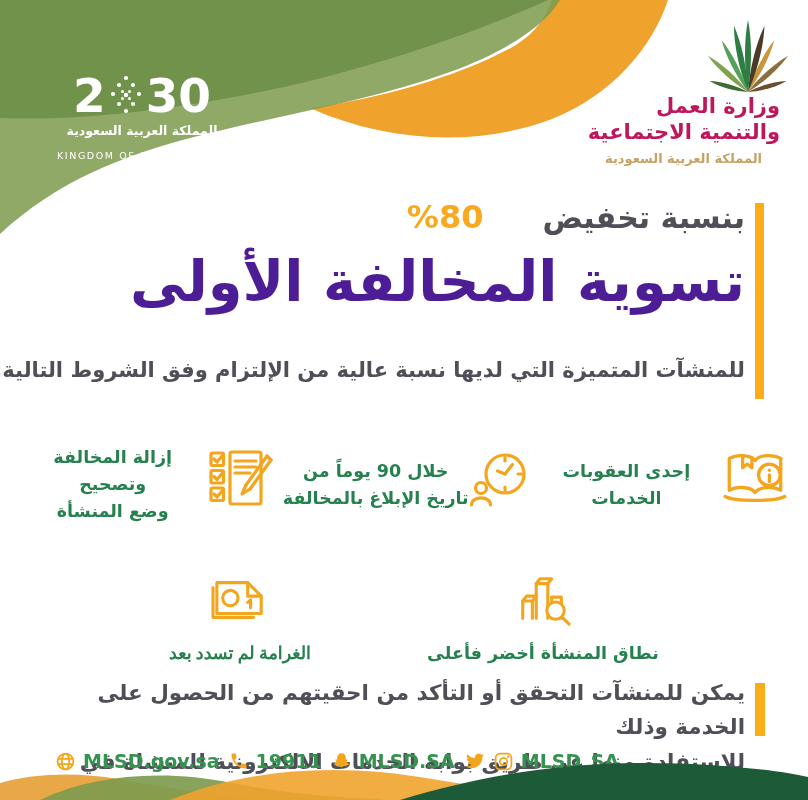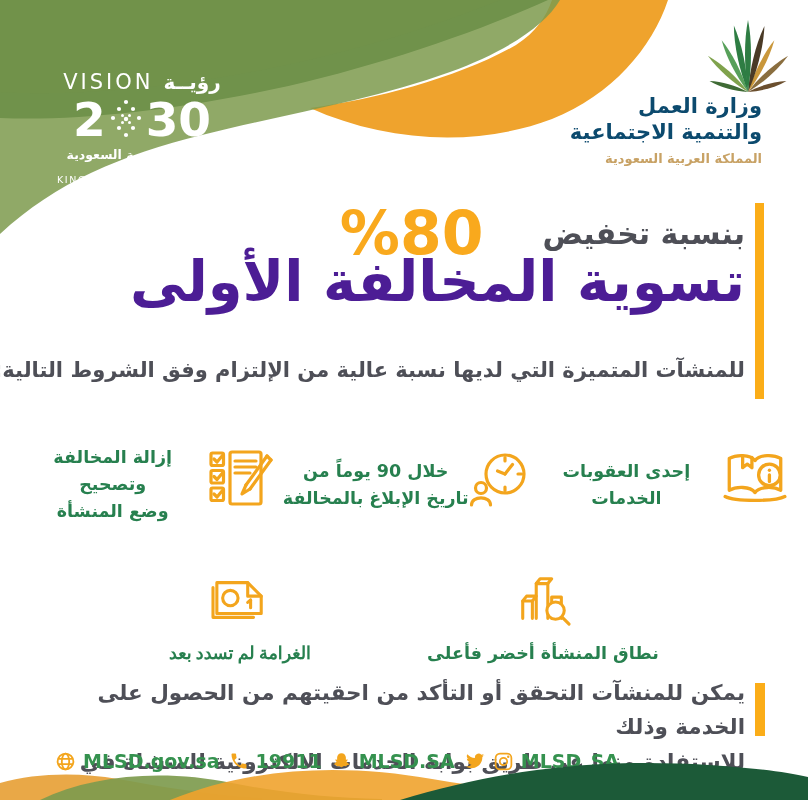--- a/index.html
+++ b/index.html
@@ -15,28 +15,28 @@
   .vision{position:absolute;left:44px;top:70px;width:196px;color:#fff;text-align:center;}
   .vision-row1{display:flex;justify-content:center;align-items:center;gap:10px;font-size:21px;}
   .vision-en{letter-spacing:3px;font-weight:400;}
   .vision-ar{font-weight:700;font-size:20px;}
   .vision-row2{display:flex;justify-content:center;align-items:center;font-size:47px;font-weight:700;line-height:1;margin-top:2px;}
   .vision-row3{font-size:12.5px;font-weight:700;margin-top:4px;}
   .vision-row4{font-size:9.5px;letter-spacing:1.6px;margin-top:12px;}
 
   
   .ministry{position:absolute;right:16px;top:10px;display:flex;flex-direction:column;align-items:flex-end;}
-  .ministry-name{ text-align:right;margin-right:30px;font-size:21px;font-weight:700;color:#0c4a6e;line-height:1.22;direction:rtl;}
+  .ministry-name{ text-align:right;margin-right:12px;font-size:21px;font-weight:700;color:#be185d;line-height:1.22;direction:rtl;}
   .ministry-country{text-align:right;margin-right:30px;font-size:13px;font-weight:700;color:#C8A265;margin-top:6px;direction:rtl;}
 
   
   .title-bar{position:absolute;right:44px;top:203px;width:9px;height:196px;background:#FBAD18;}
   .discount{position:absolute;top:198px;right:63px;display:flex;align-items:center;gap:12px;direction:rtl;}
   .discount-label{font-size:30px;font-weight:700;color:#4E4F57;margin-left:47px;}
-  .discount-value{font-size:60px;font-weight:700;color:#F9A91D;direction:ltr;}
+  .discount-value{font-size:32px;font-weight:700;color:#F9A91D;direction:ltr;}
   .main-title{position:absolute;top:248px;right:63px;font-size:56px;font-weight:700;color:#4c1d95;direction:rtl;white-space:nowrap;line-height:1.2;}
   .subtitle{position:absolute;top:358px;right:63px;font-size:21px;font-weight:700;color:#4E4F57;direction:rtl;white-space:nowrap;}
 
   
   .row1{position:absolute;top:432px;left:18px;right:18px;display:flex;direction:rtl;}
   .cond{flex:1;display:flex;flex-direction:row;align-items:center;}
   .cond-icon{height:64px;display:flex;align-items:center;justify-content:center;}
   .cond-label{margin-top:12px;font-size:17.5px;font-weight:700;color:#27804F;text-align:center;line-height:1.55;direction:rtl;}
   .cond2{position:absolute;top:572px;display:flex;flex-direction:column;align-items:center;width:280px;}
   .cond2 .cond-icon{height:56px;}
@@ -59,24 +59,20 @@
 <div class="page">
 
   <svg class="header-waves" viewBox="0 0 808 240" preserveAspectRatio="none">
     <path fill="#1C5A38" d="M0 0 H548 C470 35 360 72 255 93 C160 112 70 121 0 118 Z"></path>
     <path fill="#2F5B31" opacity="0.45" d="M0 0 H500 C420 32 330 58 240 74 C150 90 60 96 0 92 Z"></path>
     <path fill="#EFA32D" d="M552 0 H668 C652 48 612 95 552 119 C478 147 388 143 310 108 C378 99 460 77 516 45 C536 32 546 17 552 0 Z"></path>
     <path fill="#7E9B4E" opacity="0.86" d="M0 0 H560 C545 26 505 52 450 72 C372 100 282 115 202 135 C122 155 56 182 0 234 Z"></path>
   </svg>
 
   <div class="vision">
-    <div class="vision-row1">
-      <span class="vision-en">VISION</span>
-      <span class="vision-ar">رؤيــة</span>
-    </div>
     <div class="vision-row2">
       <span>2</span>
       <svg width="34" height="44" viewBox="0 0 34 44" style="margin:0 3px;">
         <g fill="#ffffff">
           <circle cx="17" cy="4" r="2.1"></circle>
             <circle cx="10" cy="11" r="2.1"></circle>
             <circle cx="24" cy="11" r="2.1"></circle>
           <circle cx="4" cy="20" r="2.1"></circle>
             <circle cx="30" cy="20" r="2.1"></circle>
           <circle cx="10" cy="30" r="2.1"></circle>

